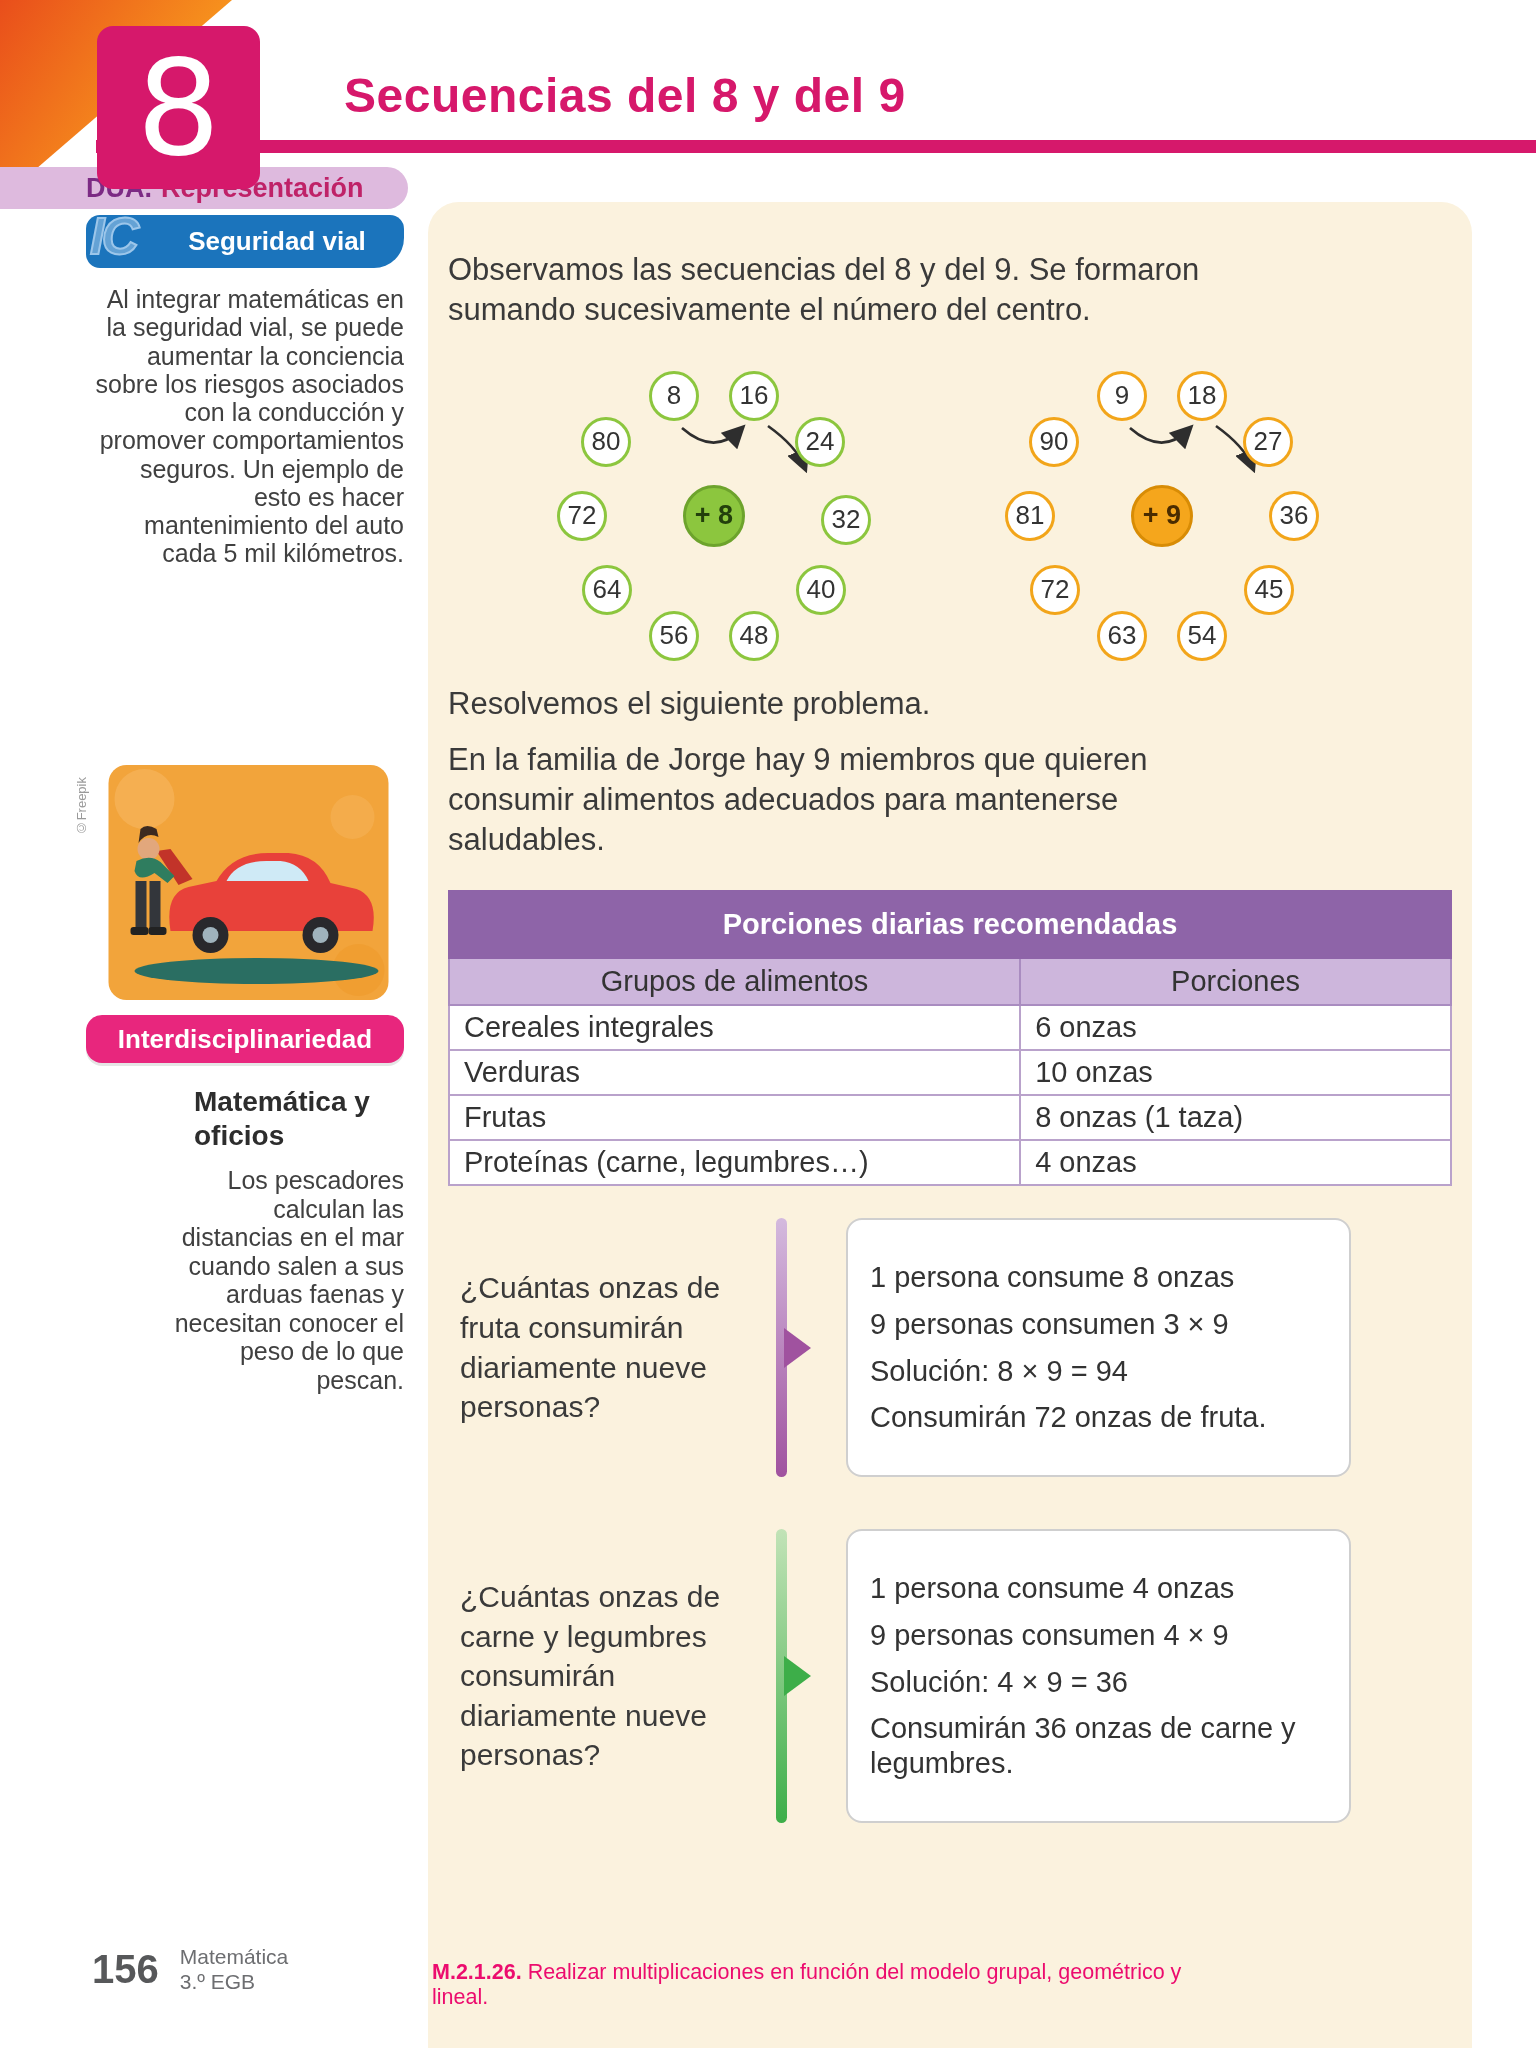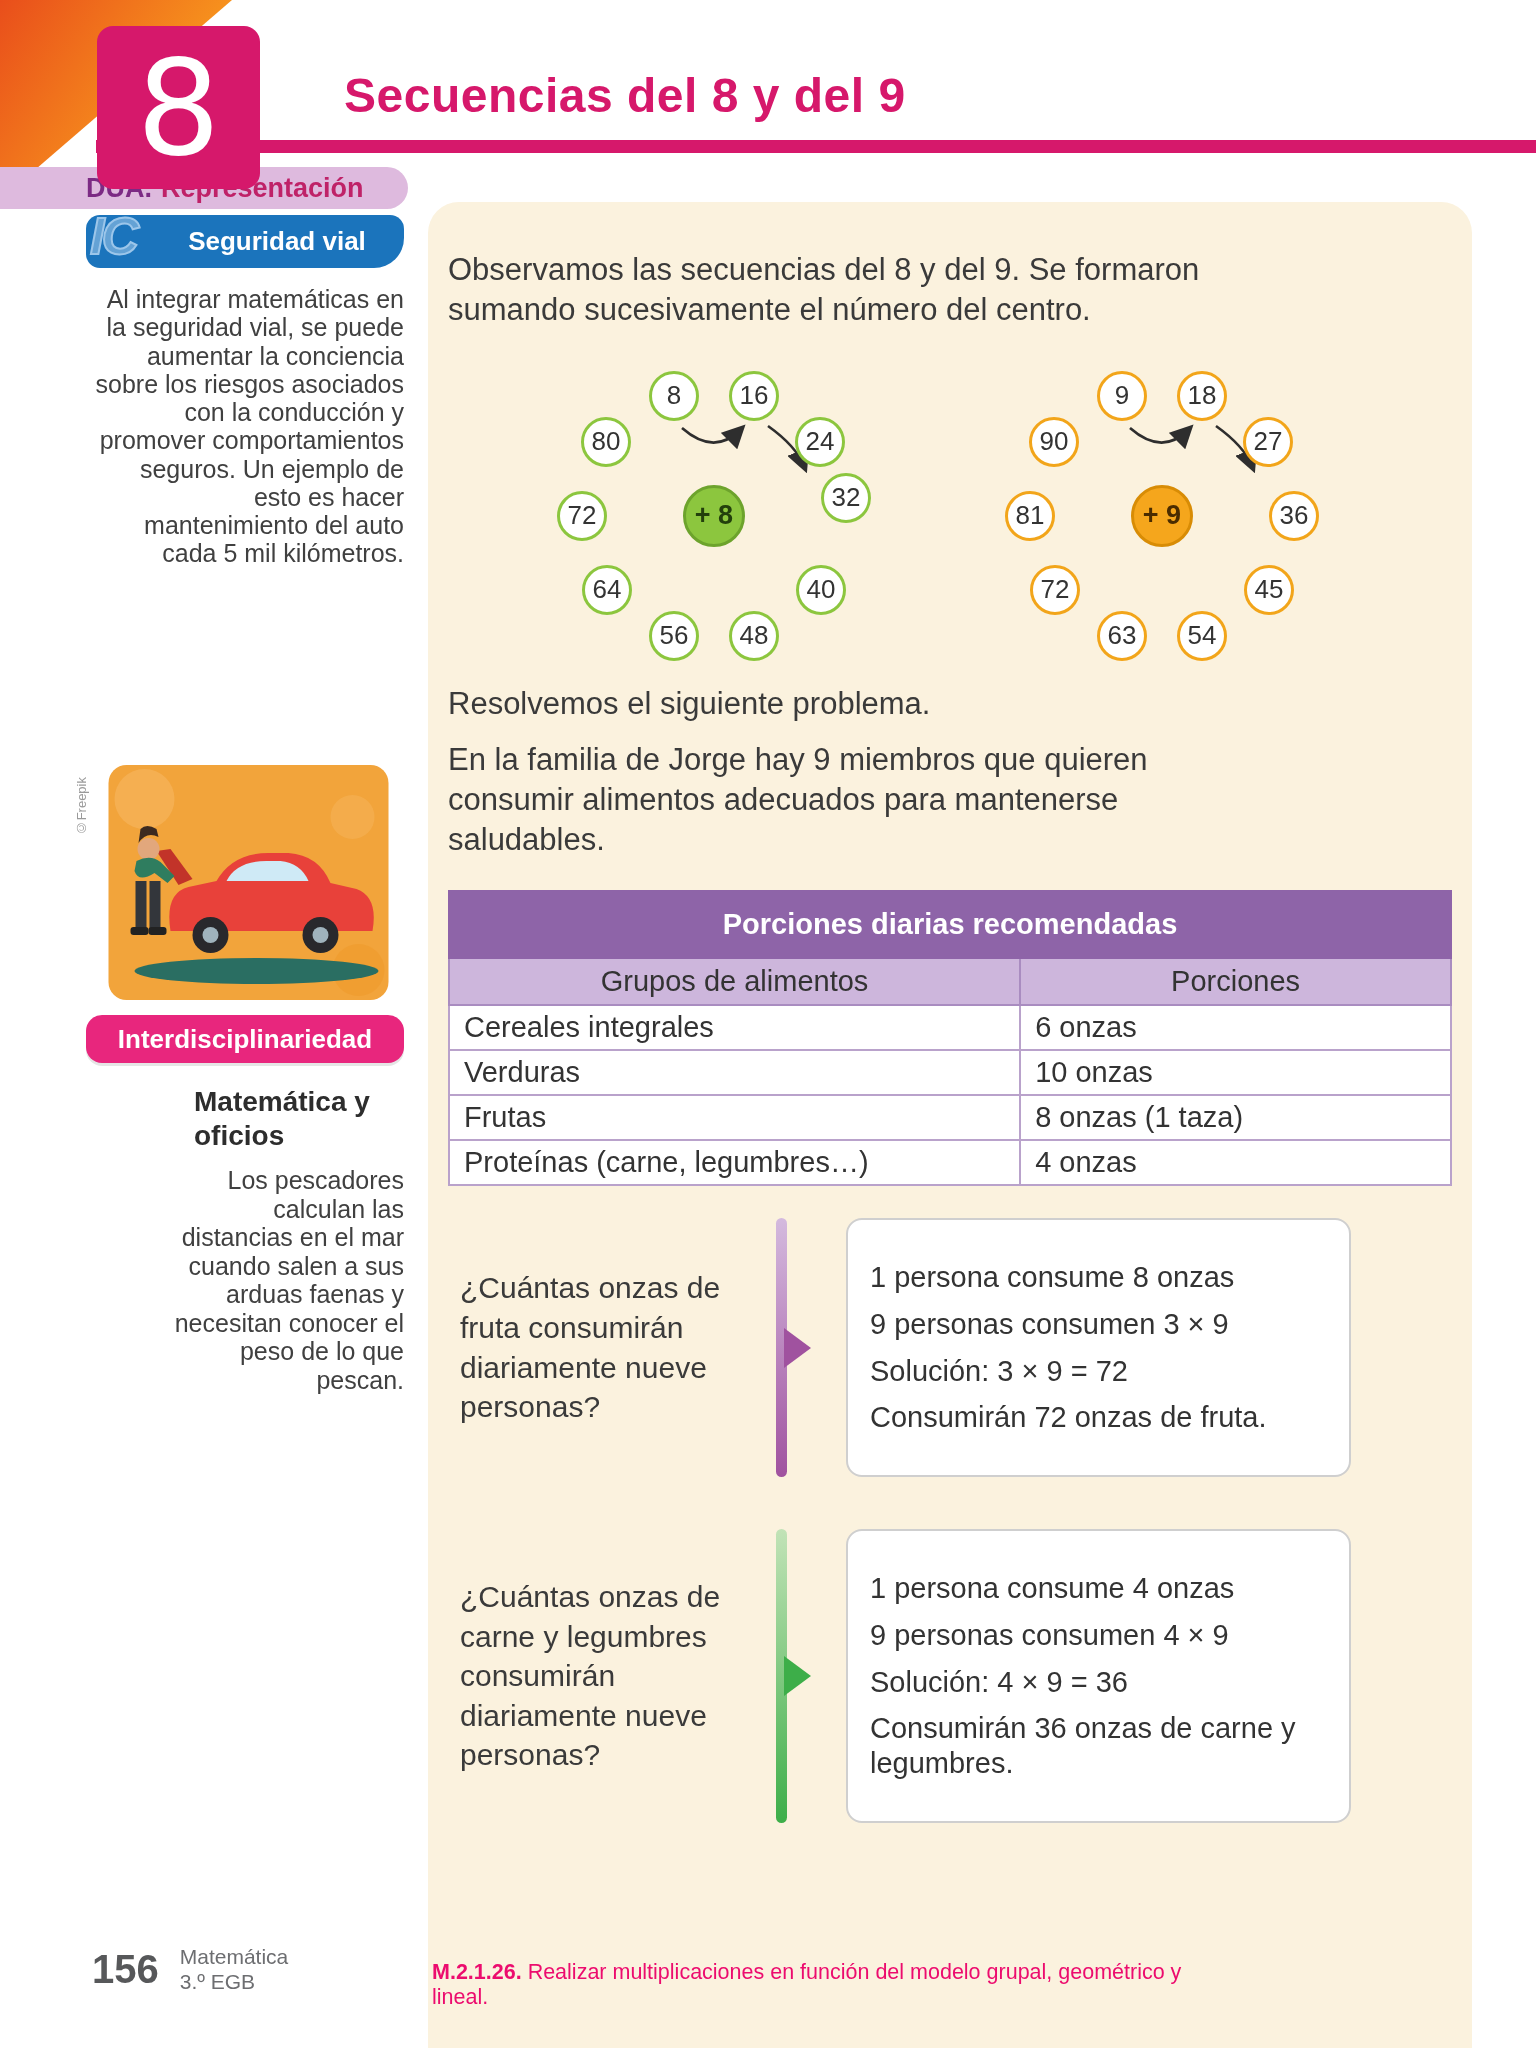--- a/index.html
+++ b/index.html
@@ -171,21 +171,21 @@
           <marker id="ahg" markerWidth="9" markerHeight="9" refX="6" refY="4.5" orient="auto">
             <path d="M0,0 L9,4.5 L0,9 Z" fill="#2e2e2e"></path>
           </marker>
         </defs>
         <path d="M 126 62 Q 158 90 184 64" fill="none" stroke="#2e2e2e" stroke-width="2.6" marker-end="url(#ahg)"></path>
         <path d="M 212 60 Q 240 80 248 100" fill="none" stroke="#2e2e2e" stroke-width="2.6" marker-end="url(#ahg)"></path>
       </svg>
       <div class="circle" style="left:118px;top:30px">8</div>
       <div class="circle" style="left:198px;top:30px">16</div>
       <div class="circle" style="left:264px;top:76px">24</div>
-      <div class="circle" style="left:290px;top:132px">32</div>
+      <div class="circle" style="left:290px;top:154px">32</div>
       <div class="circle" style="left:265px;top:224px">40</div>
       <div class="circle" style="left:198px;top:270px">48</div>
       <div class="circle" style="left:118px;top:270px">56</div>
       <div class="circle" style="left:51px;top:224px">64</div>
       <div class="circle" style="left:26px;top:150px">72</div>
       <div class="circle" style="left:50px;top:76px">80</div>
       <div class="center-circle" style="left:158px;top:150px">+ 8</div>
     </div>
 
     <div class="diagram orange">
@@ -247,21 +247,21 @@
 
   <div class="qa qa1 purple">
     <div class="question">¿Cuántas onzas de fruta consumirán diariamente nueve personas?</div>
     <div class="qa-pointer">
       <div class="qa-bar"></div>
       <div class="qa-arrow"></div>
     </div>
     <div class="answer">
       <div class="line">1 persona consume 8 onzas</div>
       <div class="line">9 personas consumen 3 × 9</div>
-      <div class="line">Solución: 3 × 9 = 72</div>
+      <div class="line">Solución: 8 × 9 = 94</div>
       <div class="line">Consumirán 72 onzas de fruta.</div>
     </div>
   </div>
 
   <div class="qa qa2 green">
     <div class="question">¿Cuántas onzas de carne y legumbres consumirán diariamente nueve personas?</div>
     <div class="qa-pointer">
       <div class="qa-bar"></div>
       <div class="qa-arrow"></div>
     </div>

